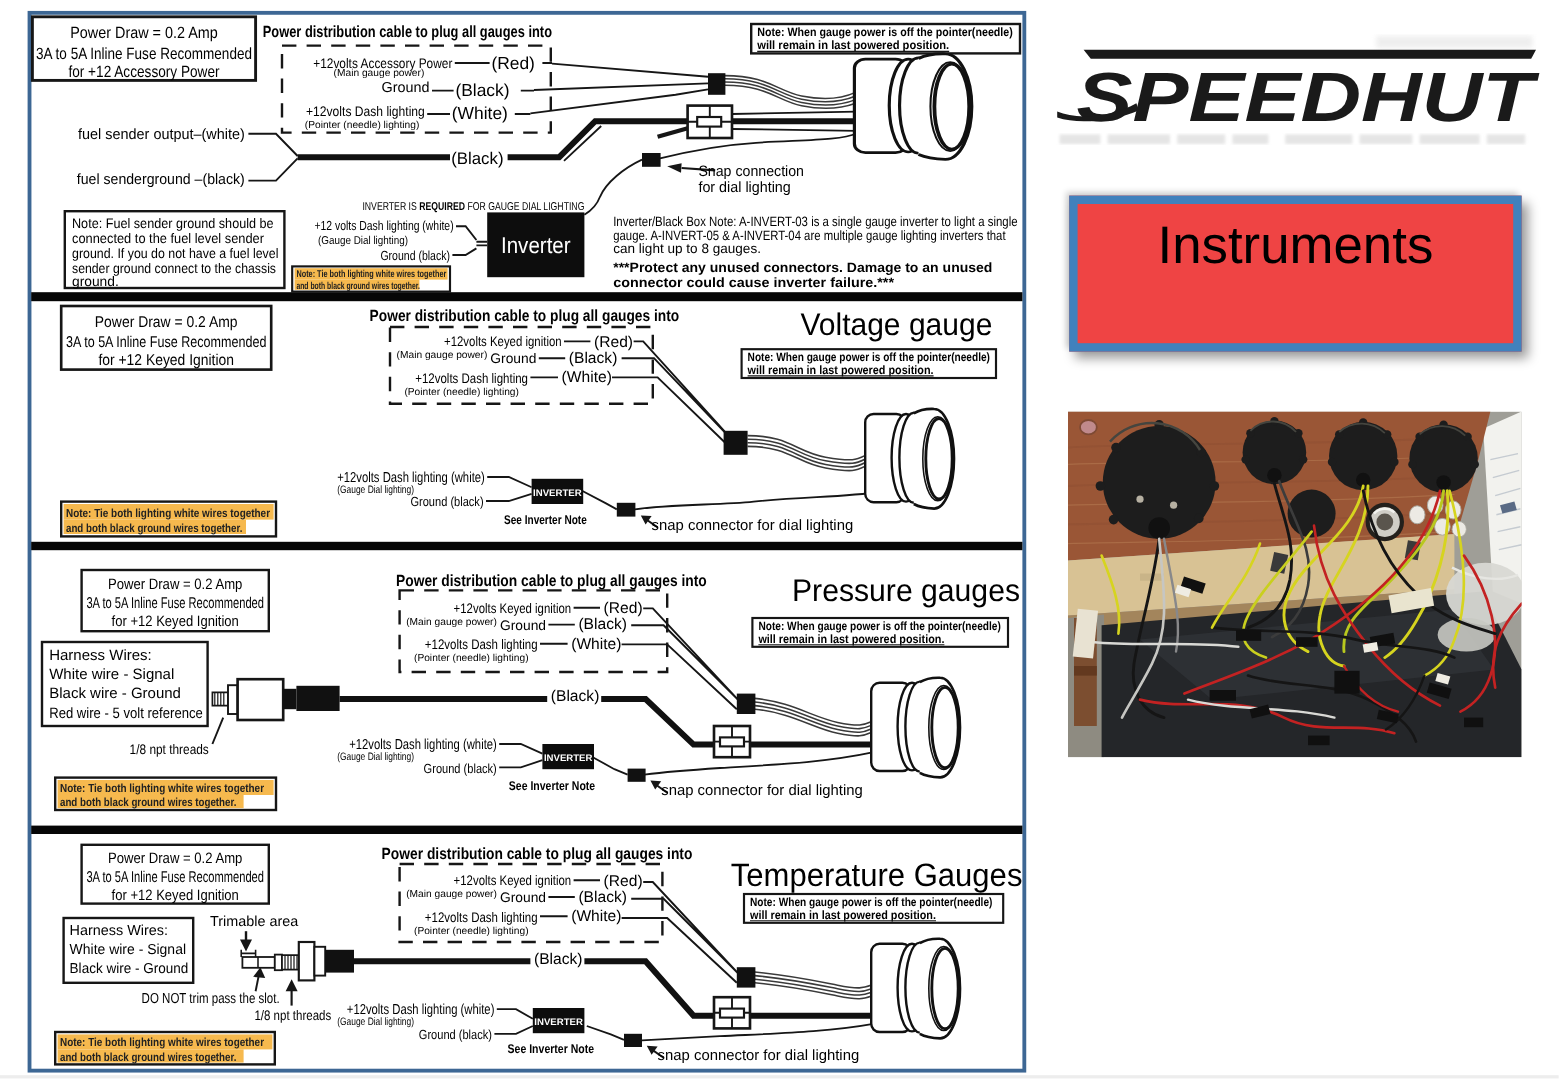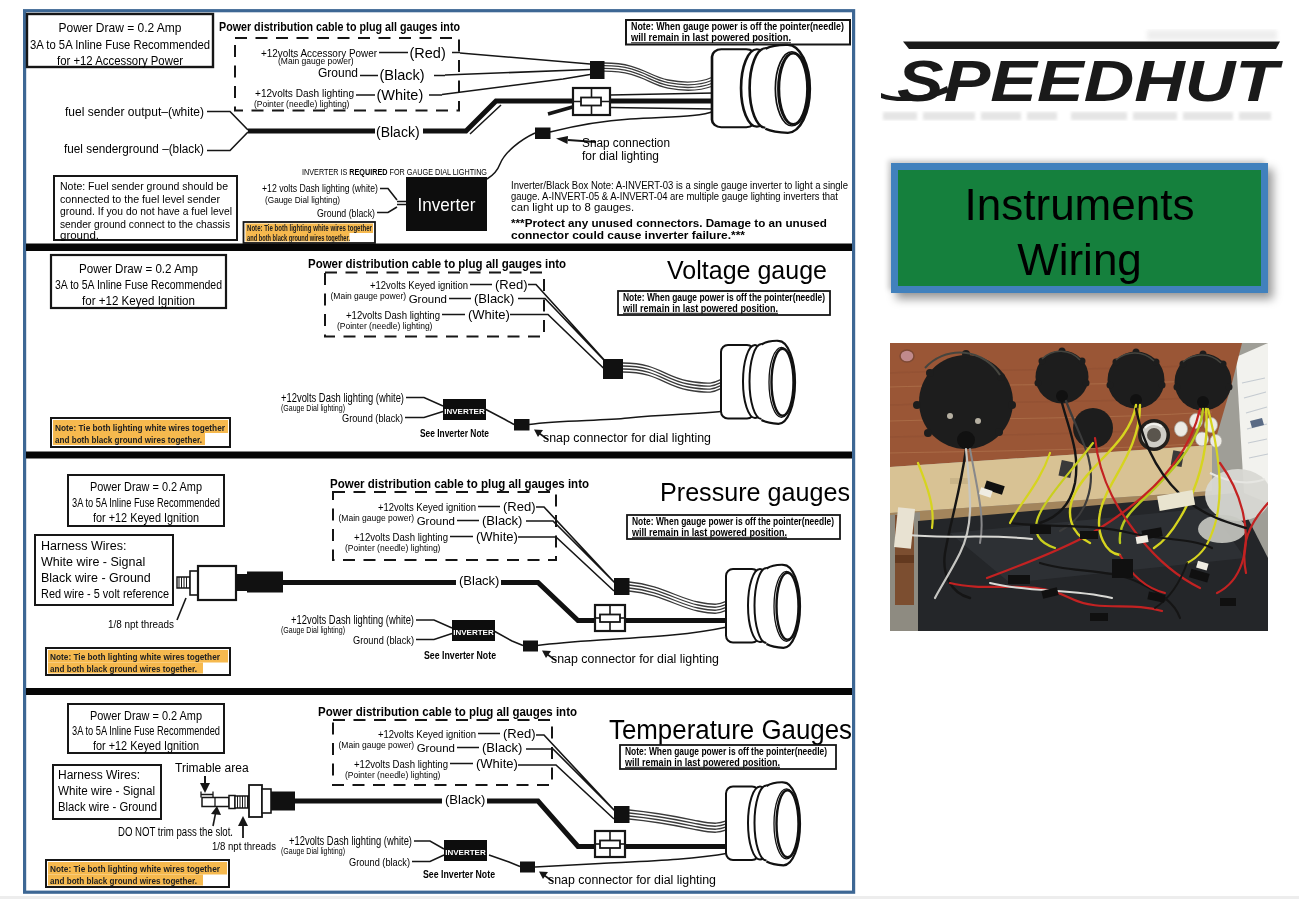--- a/index.html
+++ b/index.html
@@ -1,19 +1,19 @@
 <!DOCTYPE html>
 <html><head>
 <meta charset="utf-8">
 <style>
 html,body{margin:0;padding:0;background:#fff;}
 #page{position:relative;width:1299px;height:899px;background:#fff;overflow:hidden;font-family:"Liberation Sans",sans-serif;padding-left:15px;}
 svg text{font-family:"Liberation Sans",sans-serif;}
 .b{font-weight:700;}
-#ibox{position:absolute;left:891px;top:163px;width:363px;height:116px;border:7px solid #4181bd;background:#15803d;box-shadow:-3px -3px 5px rgba(0,0,0,0.18),5px 6px 9px rgba(0,0,0,0.4);text-align:center;color:#000;}
+#ibox{position:absolute;left:891px;top:163px;width:363px;height:116px;border:7px solid #4181bd;background:#ef4444;box-shadow:-3px -3px 5px rgba(0,0,0,0.18),5px 6px 9px rgba(0,0,0,0.4);text-align:center;color:#000;}
 #ibox .l1{font-size:44px;margin-top:7px;line-height:55px;}
 #ibox .l2{font-size:44px;line-height:55px;}
 </style>
 </head>
 <body>
 <div id="page">
     <div style="position:absolute;left:0;top:896px;width:1299px;height:3px;background:#ededed;"></div>
 <svg id="d" width="860" height="899" viewBox="0 0 860 899" style="position:absolute;left:0;top:0;">
 <defs>
 <g id="rows">
@@ -321,21 +321,20 @@
         <rect x="106" y="92" width="40" height="8"></rect>
         <rect x="152" y="92" width="30" height="8"></rect>
         <rect x="196" y="92" width="56" height="8"></rect>
         <rect x="258" y="92" width="44" height="8"></rect>
         <rect x="308" y="92" width="50" height="8"></rect>
         <rect x="364" y="92" width="32" height="8"></rect>
 </g>
 </svg>
 <div id="ibox">
       <div class="l1">Instruments</div>
-      <div class="l2">Wiring</div>
     </div>
 <svg id="photo" width="378" height="288" viewBox="0 0 378 288" style="position:absolute;left:890px;top:343px;">
 <rect x="0" y="0" width="378" height="288" fill="#9f9e97"></rect>
 <polygon points="346,14 378,0 378,160 354,150" fill="#f2f2ee"></polygon>
 <g stroke="#b9c0c9" stroke-width="1.2" fill="none" opacity="0.8">
 <path d="M352,40 L375,35 M354,55 L376,49 M356,70 L377,64 M357,86 L377,81 M358,100 L377,96 M359,115 L378,111"></path>
 </g>
 <path d="M360,78 l12,-3 l2,7 l-12,3 z" fill="#5a6b85"></path>
 <polygon points="0,0 352,0 342,40 324,102 0,124" fill="#9a5636"></polygon>
 <g stroke="#8d4e32" stroke-width="1.5" fill="none" opacity="0.5">

